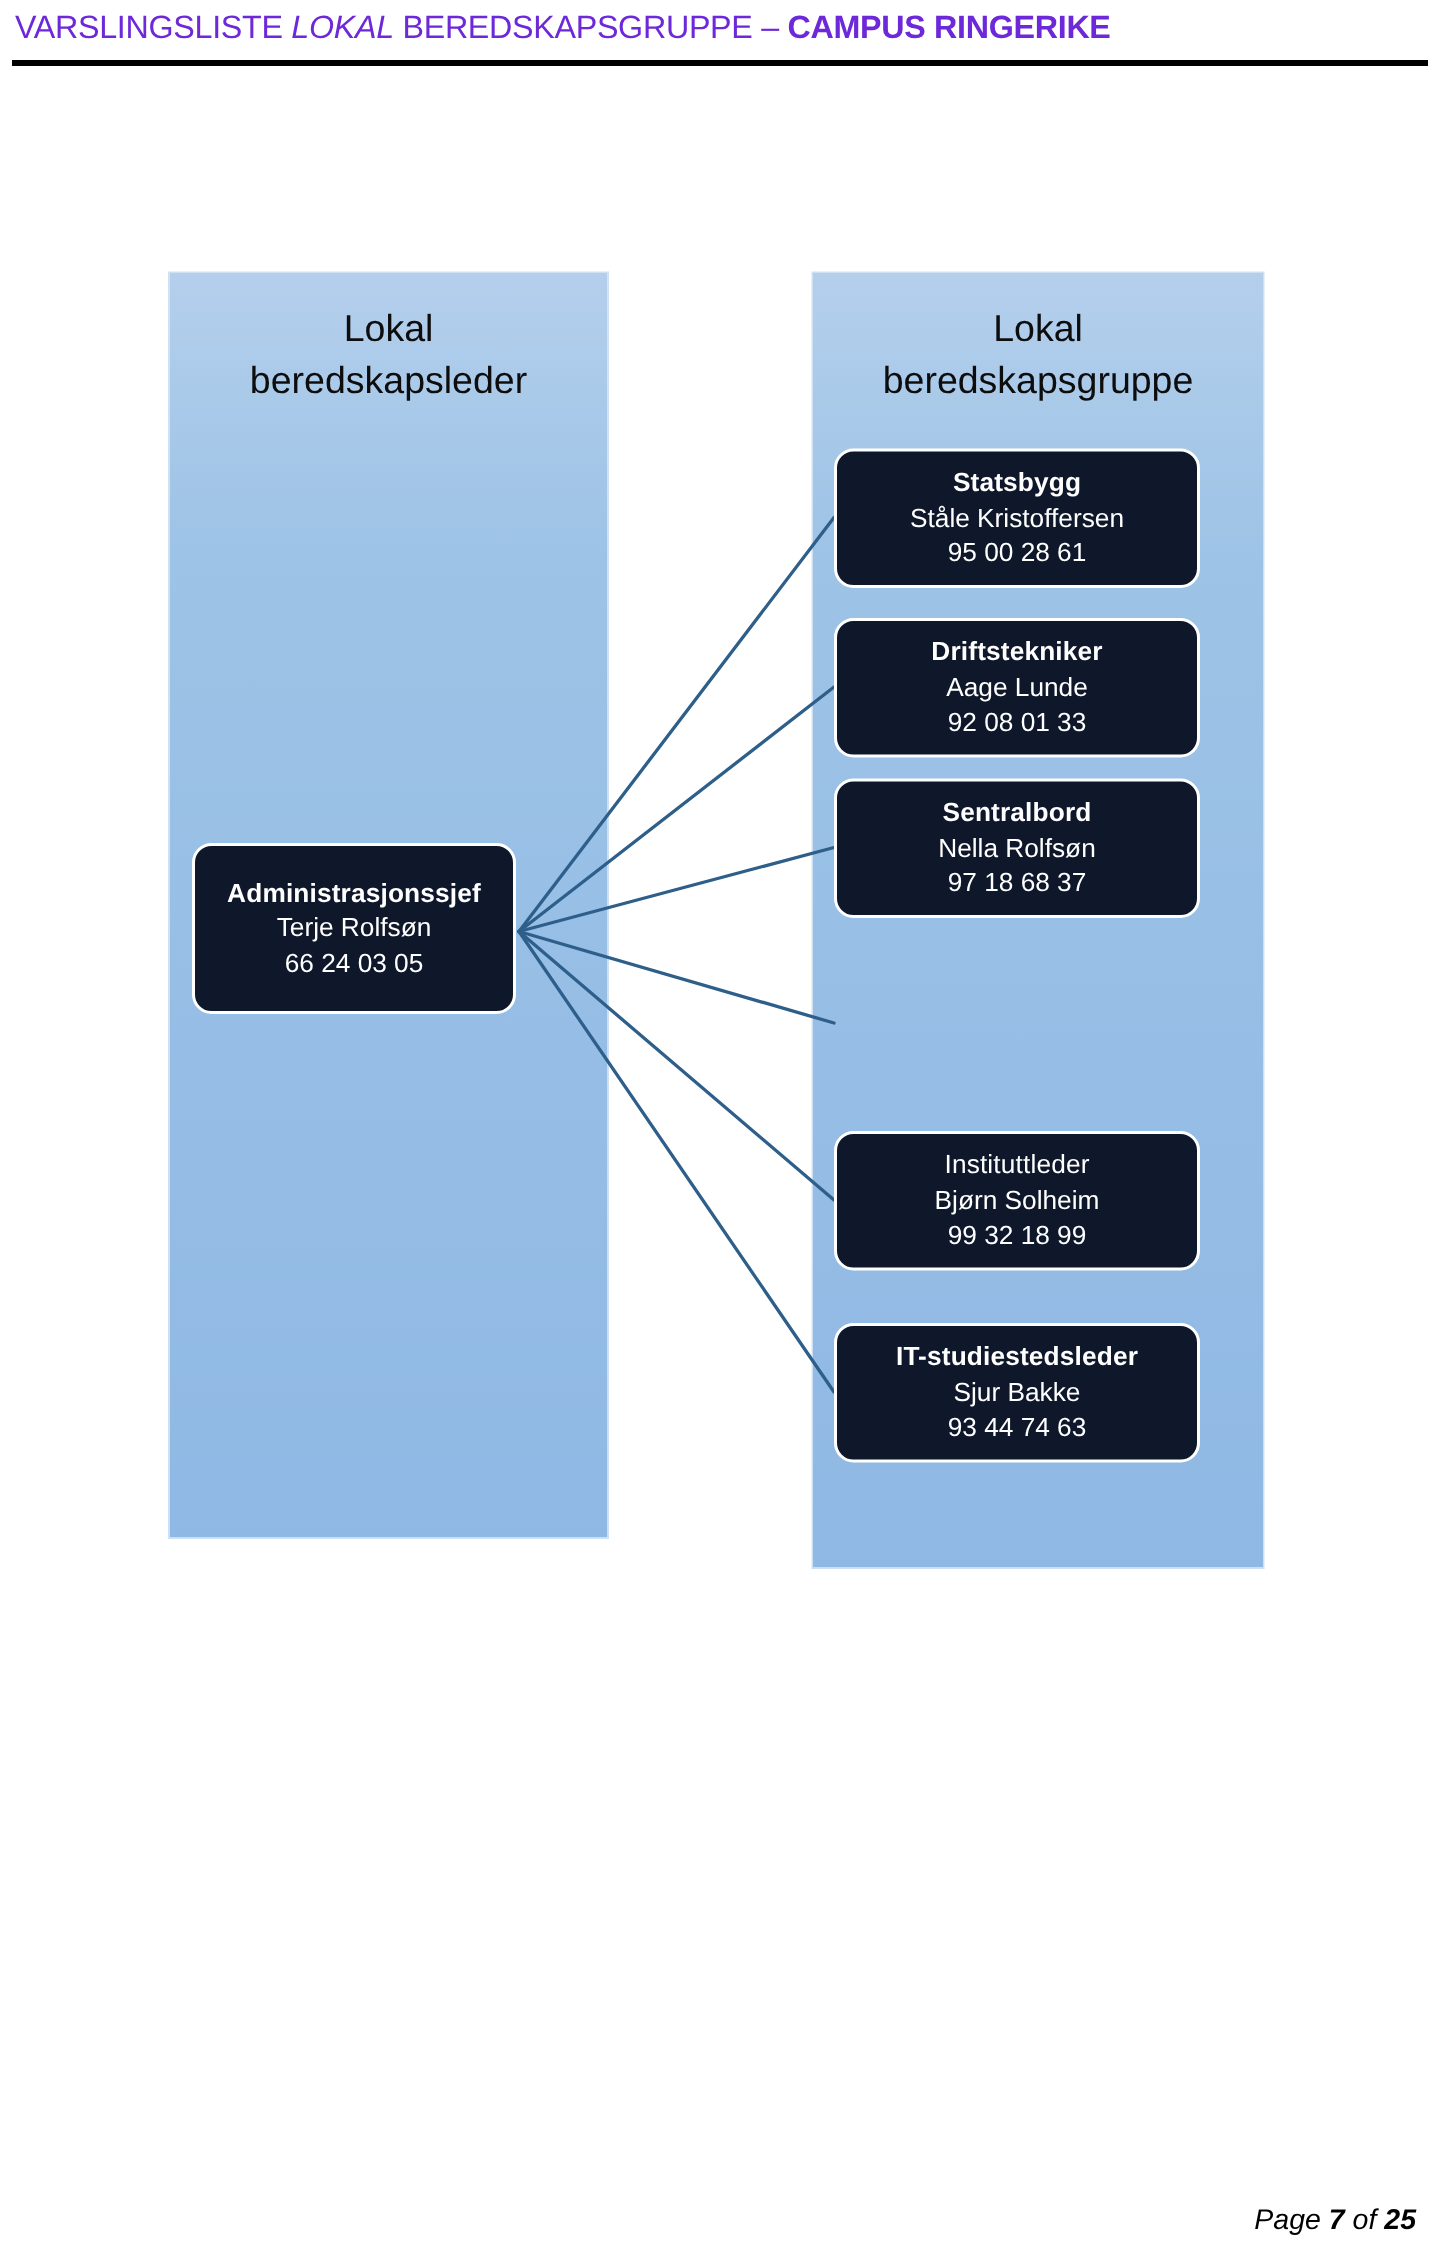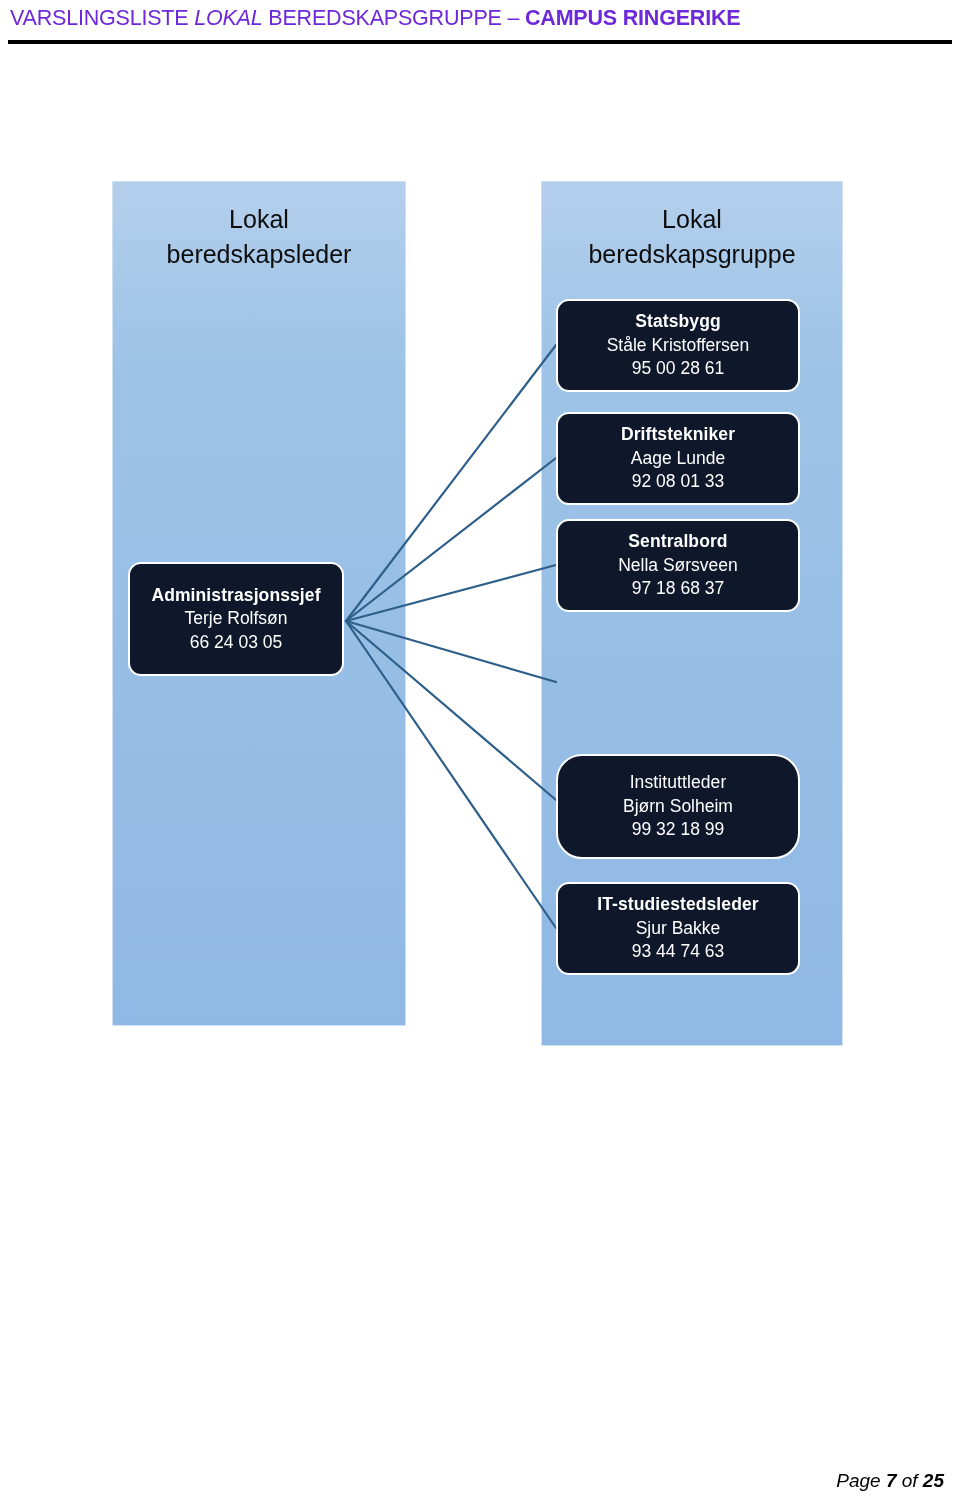--- a/index.html
+++ b/index.html
@@ -126,21 +126,21 @@
     width: 216px;
     height: 114px;
   }
 
   
   .node-r { left: 556px; width: 244px; }
   .node-r1 { top: 299px;  height: 93px; }
   .node-r2 { top: 412px;  height: 93px; }
   .node-r3 { top: 519px;  height: 93px; }
   .node-r4 { top: 636px;  height: 93px; }
-  .node-r5 { top: 754px;  height: 105px; border-radius: 26px; }
+  .node-r5 { top: 754px;  height: 93px; }
   .node-r6 { top: 882px;  height: 93px; }
 
   
   .connectors {
     position: absolute;
     left: 0;
     top: 0;
     width: 960px;
     height: 1509px;
   }
@@ -211,21 +211,21 @@
   </div>
 
   <div class="node node-r node-r2">
     <div class="node-title">Driftstekniker</div>
     <div class="node-name">Aage Lunde</div>
     <div class="node-phone">92 08 01 33</div>
   </div>
 
   <div class="node node-r node-r3">
     <div class="node-title">Sentralbord</div>
-    <div class="node-name">Nella Sørsveen</div>
+    <div class="node-name">Nella Rolfsøn</div>
     <div class="node-phone">97 18 68 37</div>
   </div>
 
 
   <div class="node node-r node-r5">
     <div class="node-title not-bold">Instituttleder</div>
     <div class="node-name">Bjørn Solheim</div>
     <div class="node-phone">99 32 18 99</div>
   </div>
 

